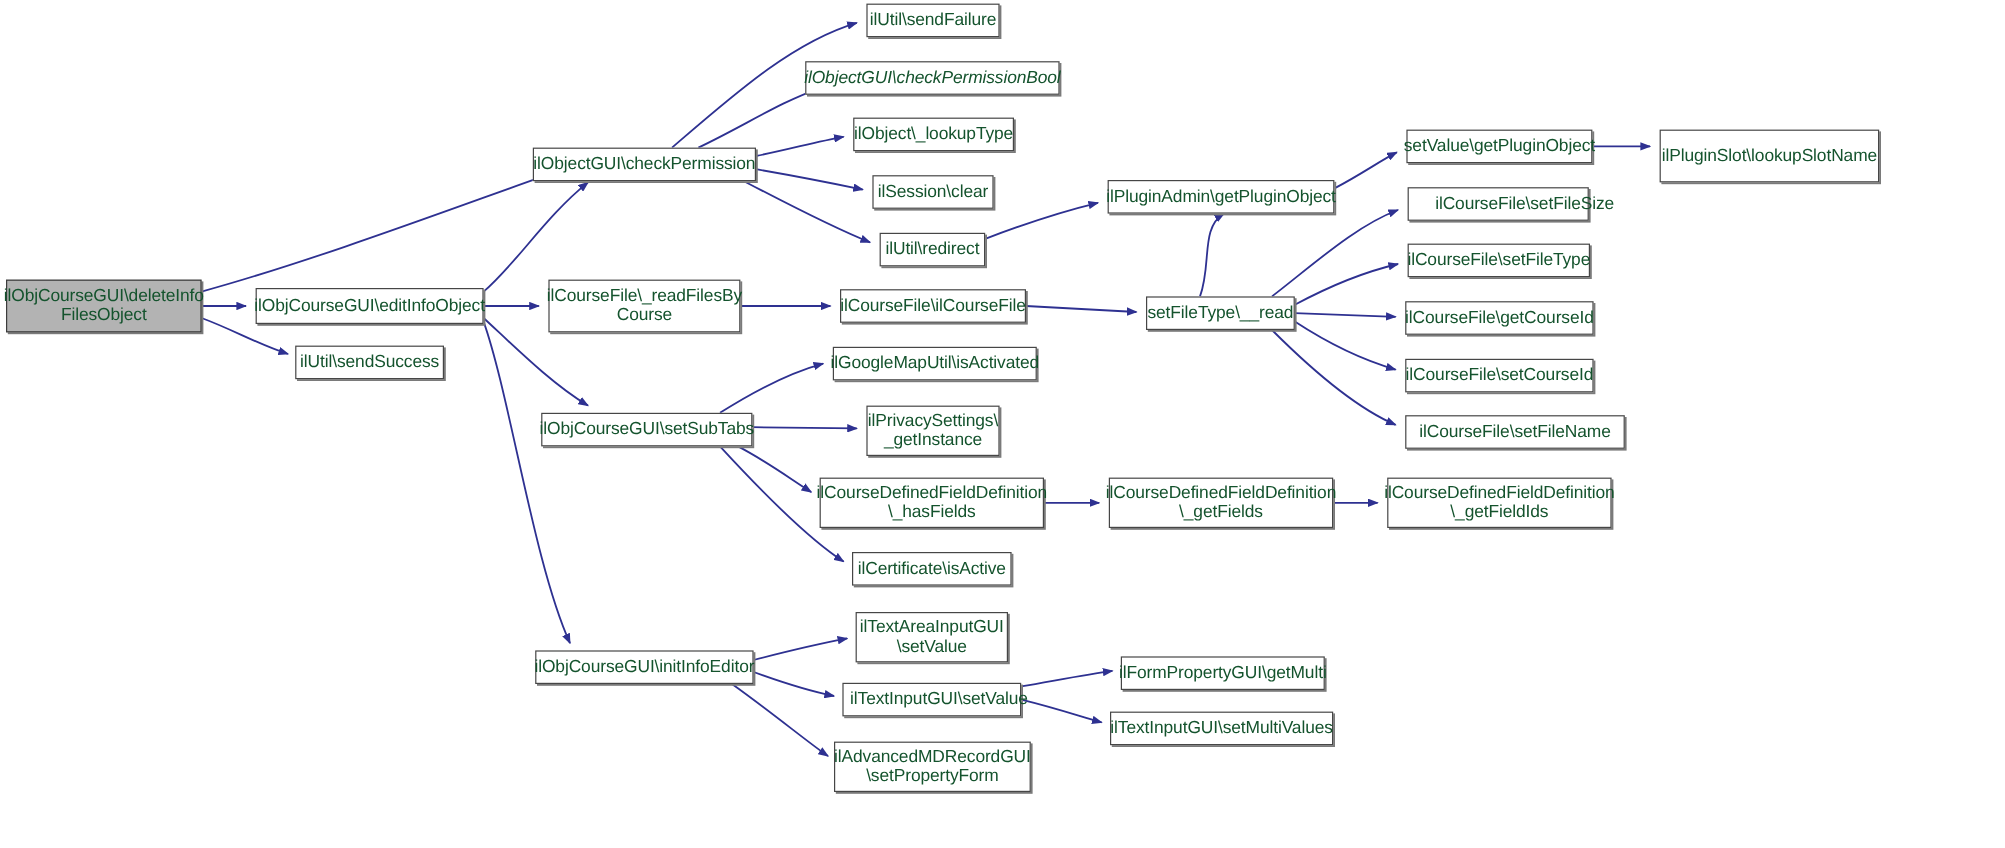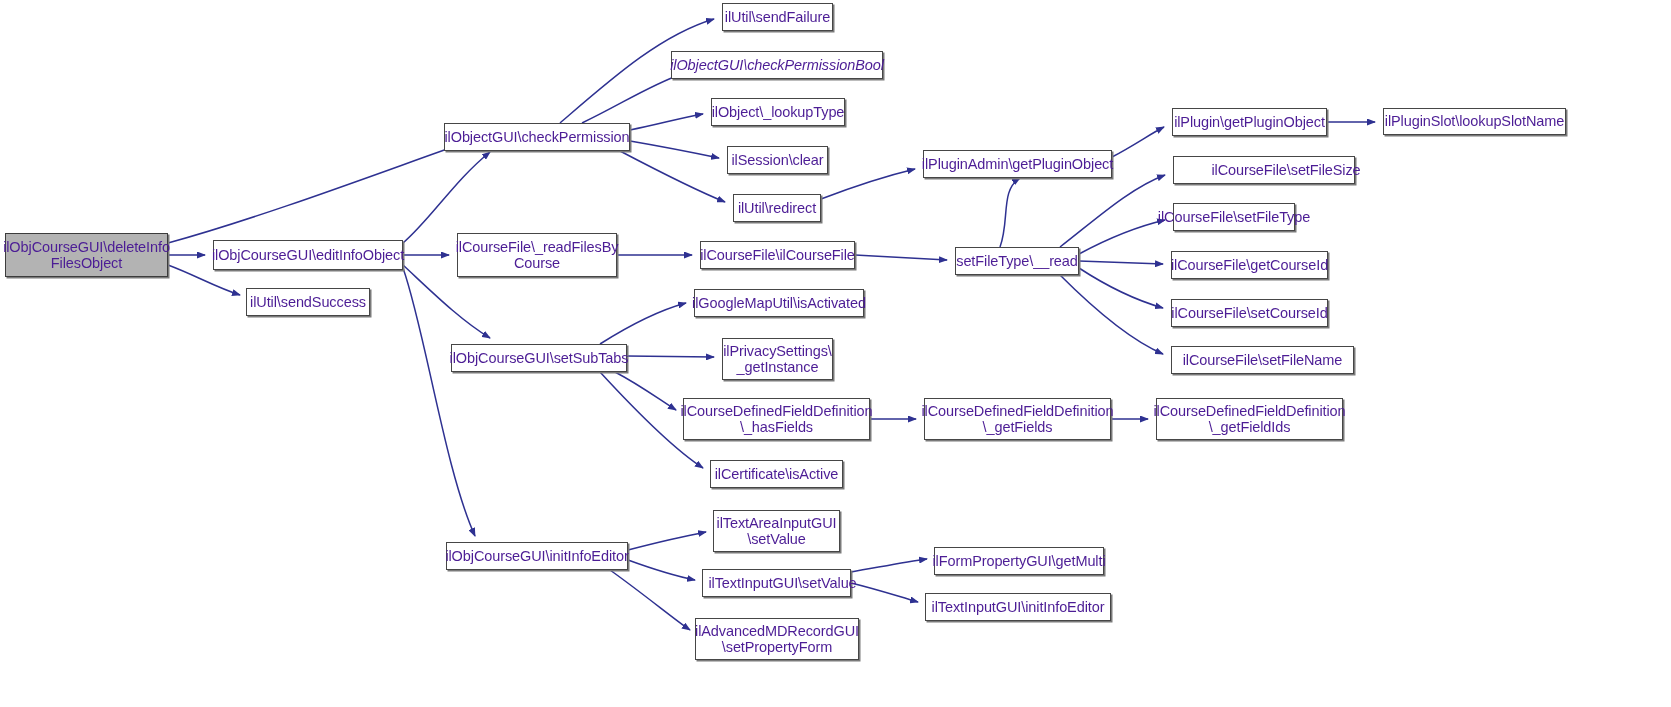--- a/index.html
+++ b/index.html
@@ -23,21 +23,21 @@
     top: 0;
     width: 1671px;
     height: 707px;
     pointer-events: none;
   }
   .node {
     position: absolute;
     box-sizing: border-box;
     border: 1px solid #464646;
     background: #ffffff;
-    color: #4c1d95;
+    color: #14532d;
     font-size: 14.5px;
     line-height: 1.12;
     display: flex;
     align-items: center;
     justify-content: center;
     text-align: center;
     white-space: pre-line;
     letter-spacing: -0.1px;
     box-shadow: 1.5px 1.5px 0 0 #7a7a7a;
     z-index: 2;
@@ -103,28 +103,28 @@
 FilesObject</span></div>
       <div class="node" style="left: 213px; top: 240px; width: 190px; height: 30px;"><span>ilObjCourseGUI\editInfoObject</span></div>
       <div class="node" style="left: 246px; top: 288px; width: 124px; height: 28px;"><span>ilUtil\sendSuccess</span></div>
       <div class="node" style="left: 444px; top: 123px; width: 186px; height: 28px;"><span>ilObjectGUI\checkPermission</span></div>
       <div class="node" style="left: 722px; top: 3px; width: 111px; height: 28px;"><span>ilUtil\sendFailure</span></div>
       <div class="node" style="left: 671px; top: 51px; width: 212px; height: 28px; font-style: italic;"><span>ilObjectGUI\checkPermissionBool</span></div>
       <div class="node" style="left: 711px; top: 98px; width: 134px; height: 28px;"><span>ilObject\_lookupType</span></div>
       <div class="node" style="left: 727px; top: 146px; width: 101px; height: 28px;"><span>ilSession\clear</span></div>
       <div class="node" style="left: 733px; top: 194px; width: 88px; height: 28px;"><span>ilUtil\redirect</span></div>
       <div class="node" style="left: 923px; top: 150px; width: 189px; height: 28px;"><span>ilPluginAdmin\getPluginObject</span></div>
-      <div class="node" style="left: 1172px; top: 108px; width: 155px; height: 28px;"><span>ilPlugin\getPluginObject</span></div>
-      <div class="node" style="left: 1383px; top: 108px; width: 183px; height: 27px;"><span>ilPluginSlot\lookupSlotName</span></div>
+      <div class="node" style="left: 1172px; top: 108px; width: 155px; height: 28px;"><span>setValue\getPluginObject</span></div>
+      <div class="node" style="left: 1383px; top: 108px; width: 183px; height: 44px;"><span>ilPluginSlot\lookupSlotName</span></div>
       <div class="node" style="left: 457px; top: 233px; width: 160px; height: 44px;"><span>ilCourseFile\_readFilesBy
 Course</span></div>
       <div class="node" style="left: 700px; top: 241px; width: 155px; height: 28px;"><span>ilCourseFile\ilCourseFile</span></div>
       <div class="node" style="left: 955px; top: 247px; width: 124px; height: 28px;"><span>setFileType\__read</span></div>
-      <div class="node" style="left: 1173px; top: 156px; width: 182px; height: 28px; padding-left: 44px;"><span>ilCourseFile\setFileSize</span></div>
-      <div class="node" style="left: 1173px; top: 203px; width: 122px; height: 28px;"><span>ilCourseFile\setFileType</span></div>
+      <div class="node" style="left: 1173px; top: 156px; width: 151px; height: 28px; padding-left: 44px;"><span>ilCourseFile\setFileSize</span></div>
+      <div class="node" style="left: 1173px; top: 203px; width: 152px; height: 28px;"><span>ilCourseFile\setFileType</span></div>
       <div class="node" style="left: 1171px; top: 251px; width: 157px; height: 28px;"><span>ilCourseFile\getCourseId</span></div>
       <div class="node" style="left: 1171px; top: 299px; width: 157px; height: 28px;"><span>ilCourseFile\setCourseId</span></div>
       <div class="node" style="left: 1171px; top: 346px; width: 183px; height: 28px;"><span>ilCourseFile\setFileName</span></div>
       <div class="node" style="left: 451px; top: 344px; width: 176px; height: 28px;"><span>ilObjCourseGUI\setSubTabs</span></div>
       <div class="node" style="left: 694px; top: 289px; width: 170px; height: 28px;"><span>ilGoogleMapUtil\isActivated</span></div>
       <div class="node" style="left: 722px; top: 338px; width: 111px; height: 42px;"><span>ilPrivacySettings\
 _getInstance</span></div>
       <div class="node" style="left: 683px; top: 398px; width: 187px; height: 42px;"><span>ilCourseDefinedFieldDefinition
 \_hasFields</span></div>
       <div class="node" style="left: 924px; top: 398px; width: 187px; height: 42px;"><span>ilCourseDefinedFieldDefinition
@@ -132,15 +132,15 @@
       <div class="node" style="left: 1156px; top: 398px; width: 187px; height: 42px;"><span>ilCourseDefinedFieldDefinition
 \_getFieldIds</span></div>
       <div class="node" style="left: 710px; top: 460px; width: 133px; height: 28px;"><span>ilCertificate\isActive</span></div>
       <div class="node" style="left: 446px; top: 542px; width: 182px; height: 28px;"><span>ilObjCourseGUI\initInfoEditor</span></div>
       <div class="node" style="left: 713px; top: 510px; width: 127px; height: 42px;"><span>ilTextAreaInputGUI
 \setValue</span></div>
       <div class="node" style="left: 702px; top: 569px; width: 149px; height: 28px; padding-left: 12px;"><span>ilTextInputGUI\setValue</span></div>
       <div class="node" style="left: 695px; top: 618px; width: 164px; height: 42px;"><span>ilAdvancedMDRecordGUI
 \setPropertyForm</span></div>
       <div class="node" style="left: 934px; top: 547px; width: 170px; height: 28px;"><span>ilFormPropertyGUI\getMulti</span></div>
-      <div class="node" style="left: 925px; top: 593px; width: 186px; height: 28px;"><span>ilTextInputGUI\initInfoEditor</span></div>
+      <div class="node" style="left: 925px; top: 593px; width: 186px; height: 28px;"><span>ilTextInputGUI\setMultiValues</span></div>
     </div>
 </div>
 
 </body></html>

